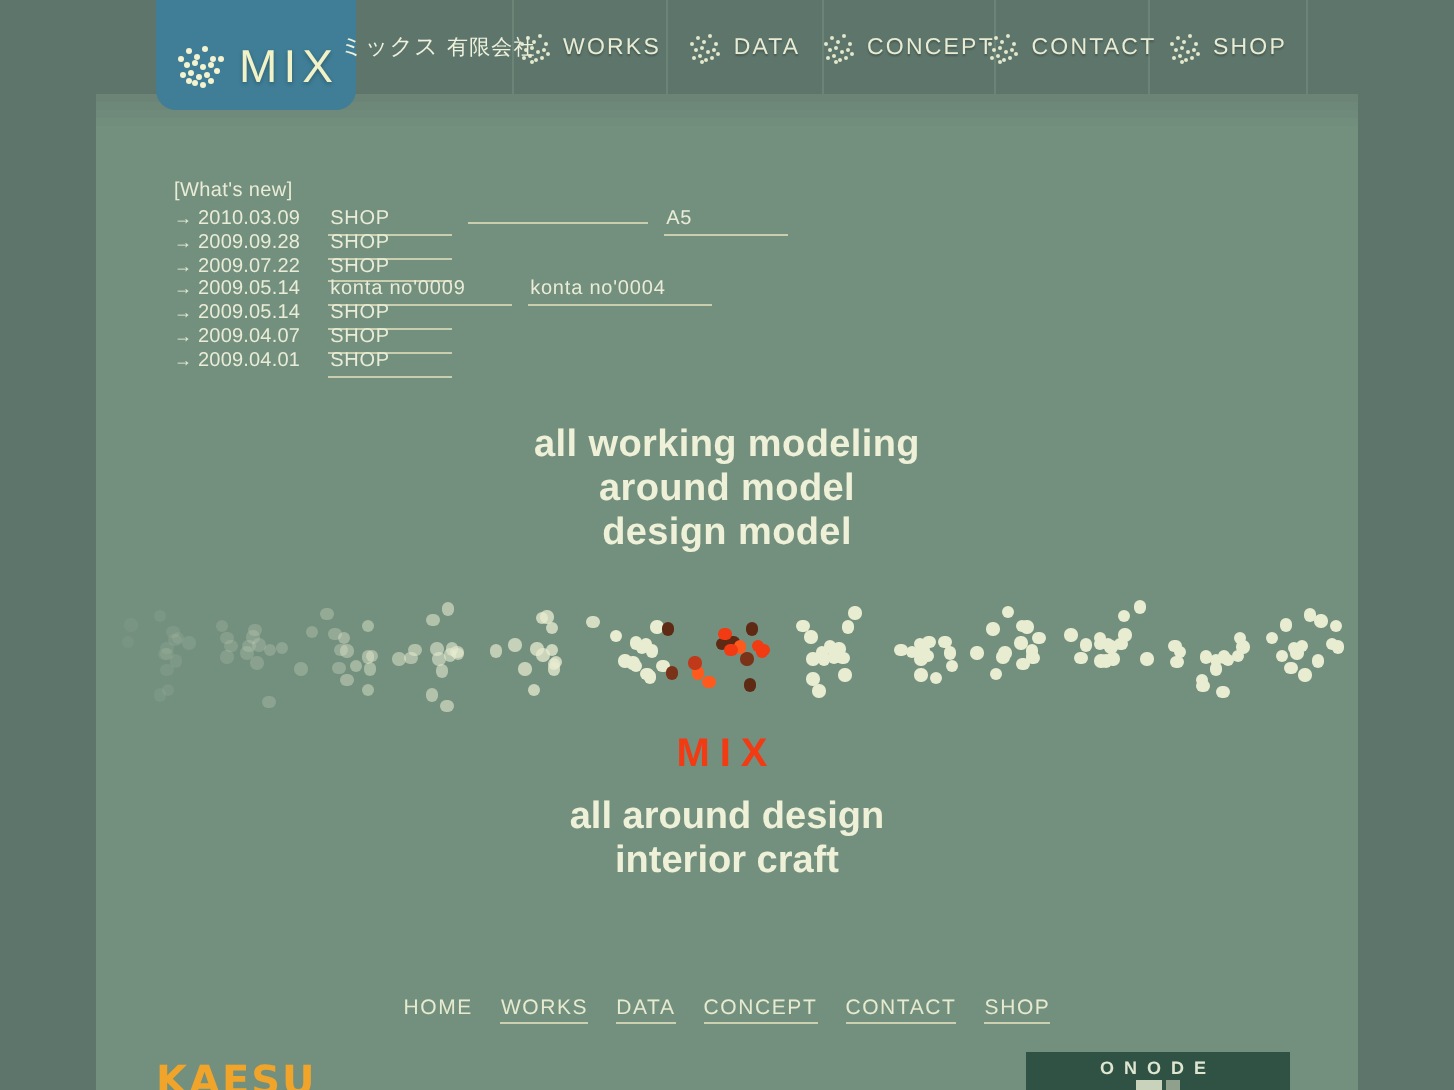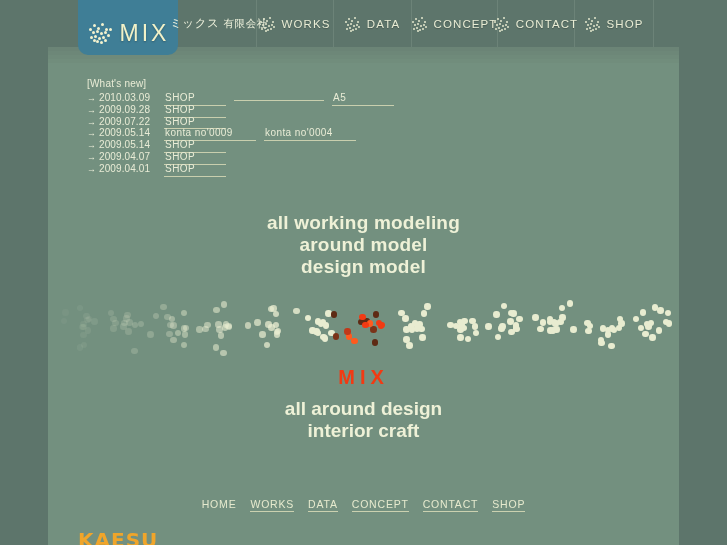--- a/index.html
+++ b/index.html
@@ -54,21 +54,21 @@
     color:#f2f2c8;font-size:23px;letter-spacing:3px;font-weight:400;
     line-height:1;text-shadow:0 1px 2px rgba(0,0,0,.25);
   }
   .brand-jp{
     position:absolute;left:170px;top:0;height:47px;display:flex;align-items:center;
     color:#eef1dc;font-size:11.5px;letter-spacing:.6px;
   }
   .brand-jp .small{font-size:10.5px;margin-left:4px;}
 
   
-  .news{position:absolute;left:87px;top:78px;width:420px;}
+  .news{position:absolute;left:87px;top:90px;width:420px;}
   .news-title{color:#e9ecd6;font-size:10px;letter-spacing:.2px;margin-bottom:3px;}
   .news-row{display:flex;align-items:baseline;font-size:10px;color:#e9ecd6;line-height:11.8px;height:11.8px;}
   .arrow{color:#e9ecd6;margin-right:3px;font-size:9px;}
   .ndate{color:#e9ecd6;letter-spacing:.1px;margin-right:14px;}
   .nlink{
     color:#e9ecd6;text-decoration:none;border-bottom:1px solid #c9cfae;
     padding:0 1px 1px 1px;margin-right:8px;display:inline-block;
     letter-spacing:.4px;cursor:pointer;
   }
   .nlink.pad-b{min-width:60px;}
@@ -374,20 +374,27 @@
           <span class="arrow">→</span>
           <span class="ndate">2009.04.01</span>
           <a class="nlink pad-b">SHOP</a>
         </div>
       </div>
   </div>
 
   <div class="footnav" id="footnav"><a class="plain">HOME</a><a class="ul">WORKS</a><a class="ul">DATA</a><a class="ul">CONCEPT</a><a class="ul">CONTACT</a><a class="ul">SHOP</a></div>
 
   <div class="kaesu">KAESU</div>
+  <div class="onode-box">
+    <div class="onode-text">ONODE</div>
+    <div class="onode-mark">
+        <b></b>
+        <s></s>
+      </div>
+  </div>
 
   <div class="nav" id="nav">
       <div class="nav-sep" style="left: 256px;"></div>
       <div class="nav-sep" style="left: 333px;"></div>
       <div class="nav-sep" style="left: 411px;"></div>
       <div class="nav-sep" style="left: 497px;"></div>
       <div class="nav-sep" style="left: 574px;"></div>
       <div class="nav-sep" style="left: 653px;"></div>
       <div class="nav-item" style="left: 256px; width: 77px;">
         <span class="dotglyph">

